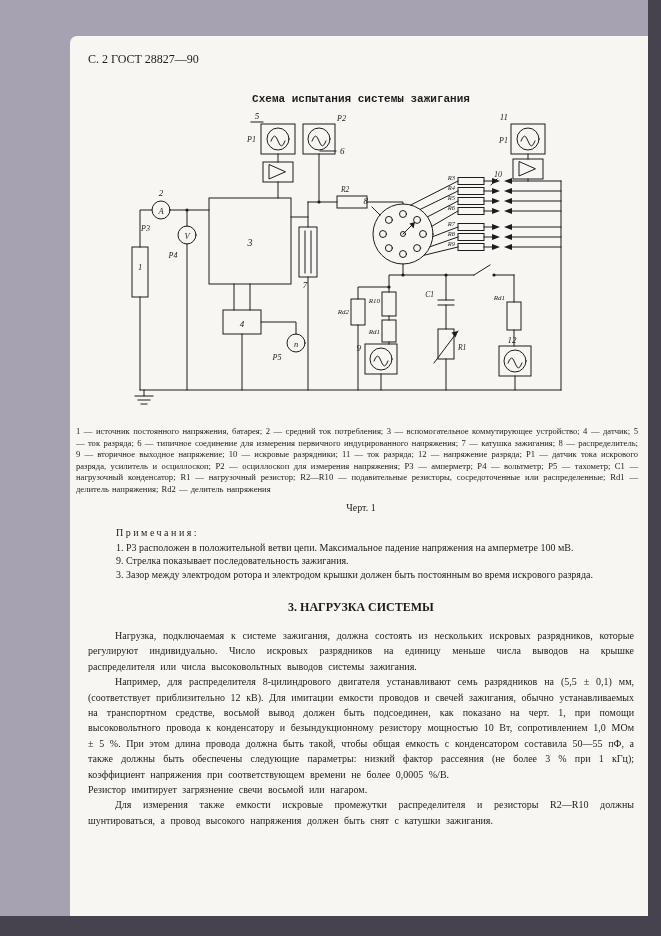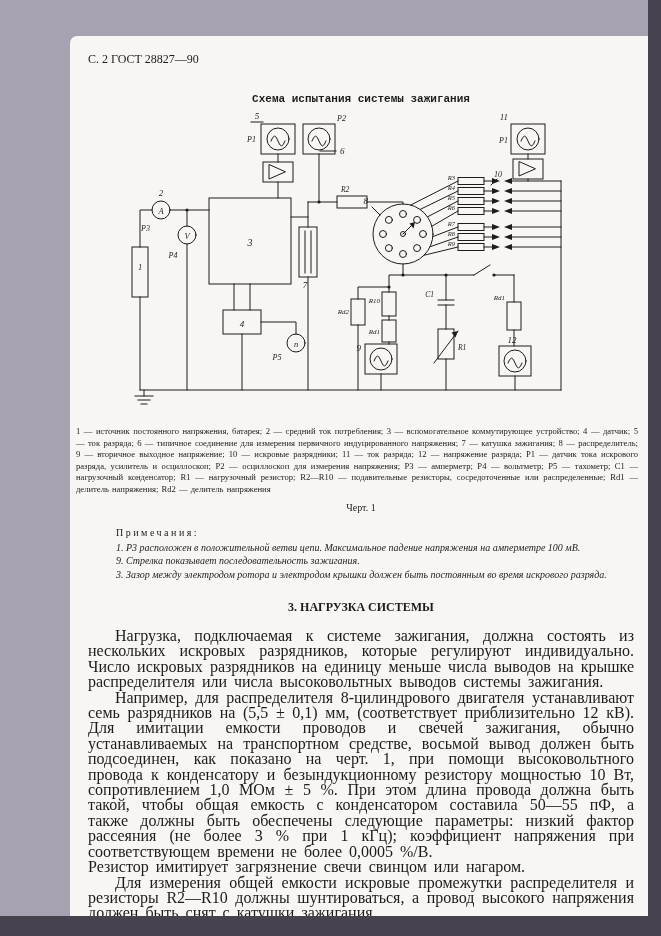--- a/index.html
+++ b/index.html
@@ -19,23 +19,23 @@
   .fig-title{margin:26px 14px 0 18px;text-align:center;font-weight:bold;font-size:11px;font-family:Liberation Mono, monospace;}
   .schem-wrap{margin:2px 0 0 14px;}
   svg text{fill:#1c1c1c;font-family:"Liberation Serif","DejaVu Serif",serif;font-style:italic;}
   .legend{
     margin:5px 10px 0 6px;font-size:8.6px;line-height:11.5px;
     text-align:justify;word-spacing:1px;
   }
   .caption{margin:7px 14px 0 18px;text-align:center;font-size:10px;}
   .notes{margin:13px 14px 0 18px;font-size:10px;line-height:13.5px;text-align:justify;}
   .notes-title{text-indent:28px;letter-spacing:2.5px;margin:0 0 1px 0;}
-  .notes p{margin:0;text-indent:28px;font-style:italic;}
+  .notes p{margin:0;text-indent:28px;}
   .sec-title{margin:19px 14px 0 18px;text-align:center;font-weight:bold;font-size:12px;}
-  .bodytext{margin:13px 14px 0 18px;font-size:16px;line-height:15.4px;text-align:justify;word-spacing:3px;}
+  .bodytext{margin:13px 14px 0 18px;font-size:10px;line-height:15.4px;text-align:justify;word-spacing:3px;}
   .bodytext p{margin:0;text-indent:27px;}
   .bodytext p.no-indent{text-indent:0;}
 </style>
 </head>
 <body>
 
 <div class="page">
 
   <div class="hdr">С. 2 ГОСТ 28827—90</div>
 
@@ -240,20 +240,20 @@
     <p>1. Р3 расположен в положительной ветви цепи. Максимальное падение напряжения на амперметре 100 мВ.</p>
     <p>9. Стрелка показывает последовательность зажигания.</p>
     <p>3. Зазор между электродом ротора и электродом крышки должен быть постоянным во время искрового разряда.</p>
   </div>
 
   <div class="sec-title">3. НАГРУЗКА СИСТЕМЫ</div>
 
   <div class="bodytext">
     <p>Нагрузка, подключаемая к системе зажигания, должна состоять из нескольких искровых разрядников, которые регулируют индивидуально. Число искровых разрядников на единицу меньше числа выводов на крышке распределителя или числа высоковольтных выводов системы зажигания.</p>
     <p>Например, для распределителя 8-цилиндрового двигателя устанавливают семь разрядников на (5,5 ± 0,1) мм, (соответствует приблизительно 12 кВ). Для имитации емкости проводов и свечей зажигания, обычно устанавливаемых на транспортном средстве, восьмой вывод должен быть подсоединен, как показано на черт. 1, при помощи высоковольтного провода к конденсатору и безындукционному резистору мощностью 10 Вт, сопротивлением 1,0 МОм ± 5 %. При этом длина провода должна быть такой, чтобы общая емкость с конденсатором составила 50—55 пФ, а также должны быть обеспечены следующие параметры: низкий фактор рассеяния (не более 3 % при 1 кГц); коэффициент напряжения при соответствующем времени не более 0,0005 %/В.</p>
-    <p class="no-indent">Резистор имитирует загрязнение свечи свинцом или нагаром.</p>
-    <p>Для измерения общей емкости искровые промежутки распределителя и резисторы R2—R10 должны шунтироваться, а провод высокого напряжения должен быть снят с катушки зажигания.</p>
+    <p class="no-indent">Резистор имитирует загрязнение свечи восьмой или нагаром.</p>
+    <p>Для измерения также емкости искровые промежутки распределителя и резисторы R2—R10 должны шунтироваться, а провод высокого напряжения должен быть снят с катушки зажигания.</p>
   </div>
 
 </div>
 
 <div class="edge-right"></div>
 <div class="edge-bottom"></div>
 
 </body></html>

